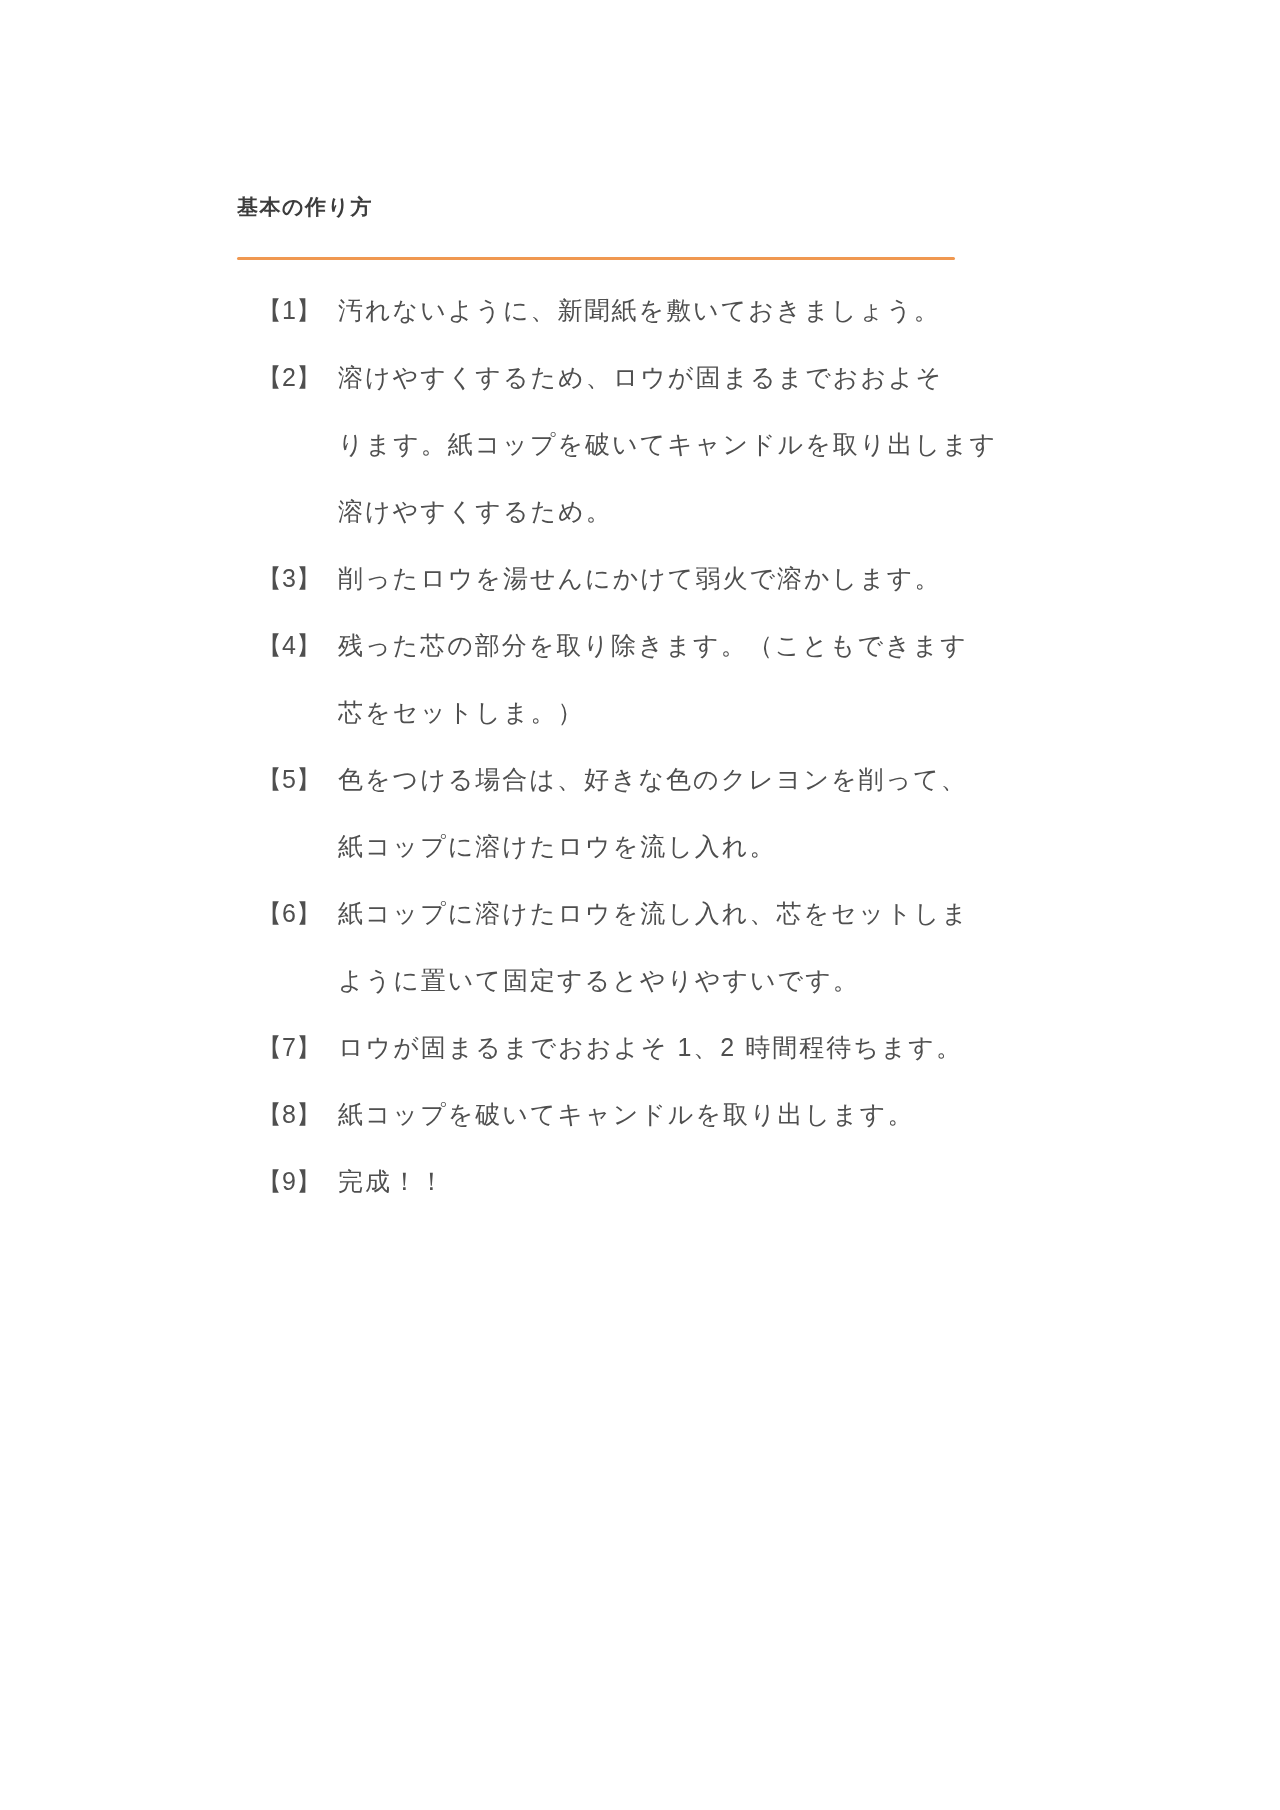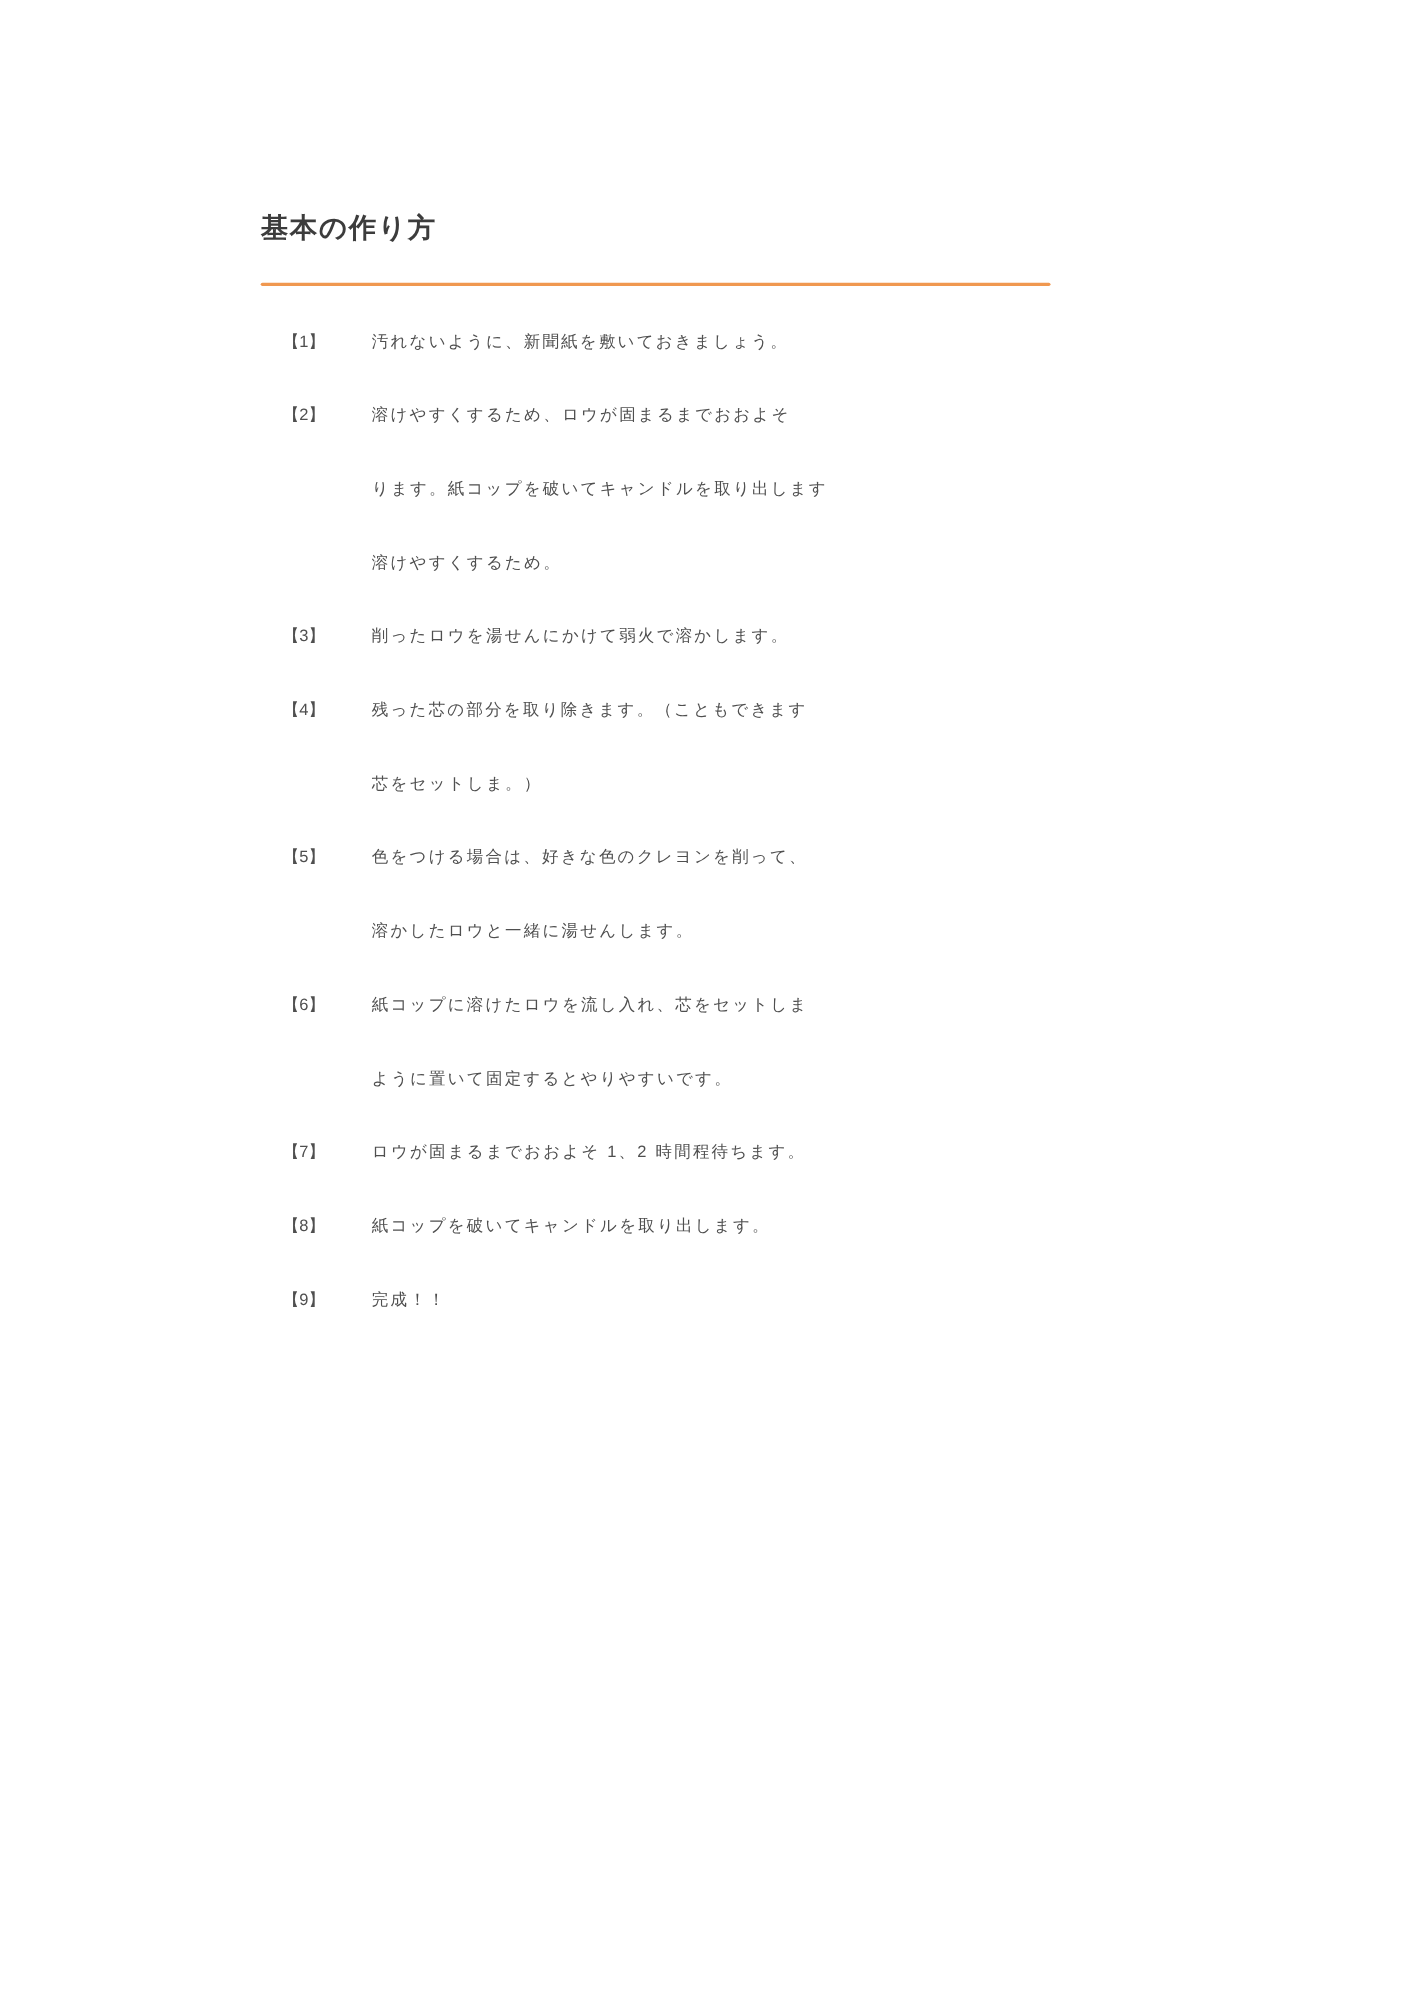--- a/index.html
+++ b/index.html
@@ -16,39 +16,39 @@
     font-family: "Liberation Sans", sans-serif;
   }
   .content {
     box-sizing: border-box;
     padding-top: 190px;
     padding-left: 237px;
     width: 975px;
   }
   .doc-title {
     margin: 0;
-    font-size: 25px;
+    font-size: 21px;
     font-weight: bold;
     letter-spacing: 1.5px;
     line-height: 34px;
     color: #3c3c3c;
   }
   .divider {
     border: none;
     margin: 33px 0 0 0;
     width: 718px;
     height: 3px;
     background: #F09850;
     border-radius: 2px;
   }
   .steps {
     margin-top: 17px;
     padding-left: 20px;
     color: #4f4f4f;
-    font-size: 15px;
+    font-size: 25px;
     letter-spacing: 2px;
   }
   .step {
     padding-left: 81px;
   }
   .step-line {
     line-height: 67px;
     white-space: nowrap;
   }
   .step-num {
@@ -76,21 +76,21 @@
         </div>
         <div class="step">
           <div class="step-line"><span class="step-num">【3】</span><span>削ったロウを湯せんにかけて弱火で溶かします。</span></div>
         </div>
         <div class="step">
           <div class="step-line"><span class="step-num">【4】</span><span>残った芯の部分を取り除きます。（こともできます</span></div>
           <div class="step-line"><span>芯をセットしま。）</span></div>
         </div>
         <div class="step">
           <div class="step-line"><span class="step-num">【5】</span><span>色をつける場合は、好きな色のクレヨンを削って、</span></div>
-          <div class="step-line"><span>溶かしたロウと一緒に湯せんします。</span></div>
+          <div class="step-line"><span>紙コップに溶けたロウを流し入れ。</span></div>
         </div>
         <div class="step">
           <div class="step-line"><span class="step-num">【6】</span><span>紙コップに溶けたロウを流し入れ、芯をセットしま</span></div>
           <div class="step-line"><span>ように置いて固定するとやりやすいです。</span></div>
         </div>
         <div class="step">
           <div class="step-line"><span class="step-num">【7】</span><span>ロウが固まるまでおおよそ 1、2 時間程待ちます。</span></div>
         </div>
         <div class="step">
           <div class="step-line"><span class="step-num">【8】</span><span>紙コップを破いてキャンドルを取り出します。</span></div>

